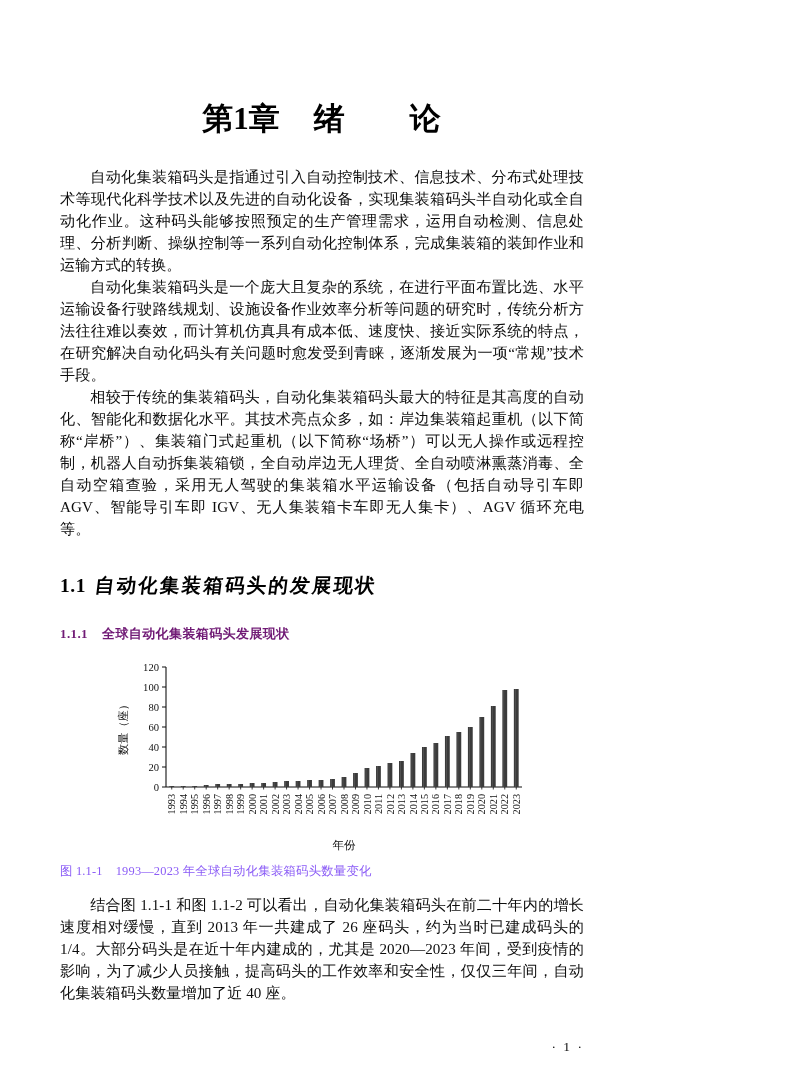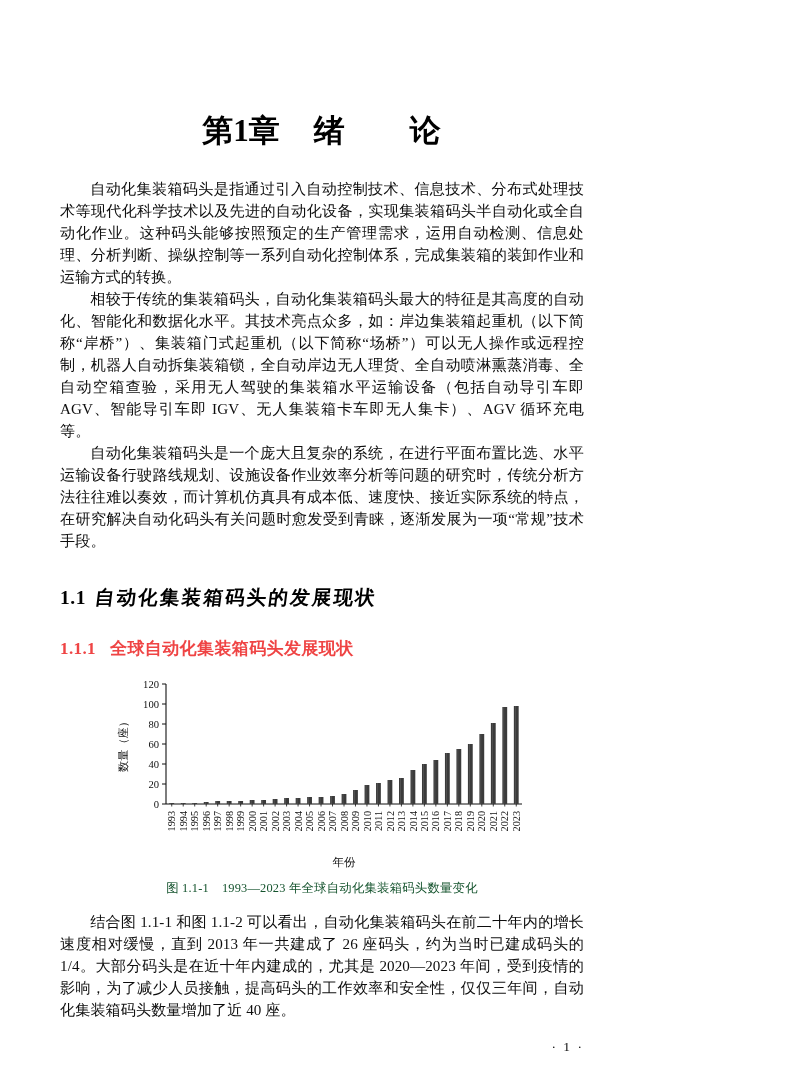--- a/index.html
+++ b/index.html
@@ -15,21 +15,21 @@
     -webkit-font-smoothing: antialiased;
     position: relative;
     overflow: hidden;
   }
 
   .page {
     position: relative;
     width: 644px;
     height: 1081px;
     box-sizing: border-box;
-    padding: 16px 60px;
+    padding: 4px 60px;
   }
 
   
   .chapter-title {
     text-align: center;
     font-size: 31px;
     font-weight: bold;
     letter-spacing: 1px;
     margin: 0;
     padding-top: 94px;
@@ -66,51 +66,50 @@
   h2.sec .sec-num { font-style: normal; margin-right: 9px; letter-spacing: 0.5px;}
   h2.sec .sec-text {
     font-style: normal;
     font-family: "Liberation Serif", "DejaVu Serif", serif;
     letter-spacing: 2.2px;
     transform: skewX(-7deg);
     display: inline-block;
   }
 
   h3.subsec {
-    font-size: 17px;
+    font-size: 13px;
     font-weight: bold;
     margin: 26px 0 0 0;
     letter-spacing: 0.4px;
     font-family: "Liberation Sans", "DejaVu Sans", sans-serif;
-    color: #ef4444;
+    color: #701a75;
   }
   h3.subsec .sub-num {
     font-family: "Liberation Serif", "DejaVu Serif", serif;
     margin-right: 14px;
   }
 
   
   .figure {
     margin: 14px 0 0 0;
     width: 100%;
   }
   .chart-wrap {
     position: relative;
     width: 416px;
     height: 196px;
     margin: 0 auto;
   }
   .chart-svg { display: block; }
 
   .fig-caption {
-    text-align: center;
     font-size: 12.4px;
     margin-top: 10px;
     letter-spacing: 0.2px;
-    color: #14532d;
+    color: #8b5cf6;
   }
   .fig-caption .cap-gap { display: inline-block; width: 13px; }
 
   
   .page-number {
     position: absolute;
     right: 60px;
     bottom: 26px;
     font-size: 13.5px;
     letter-spacing: 2px;
@@ -121,22 +120,22 @@
 <body>
 
 <div class="page">
 
   <h1 class="chapter-title">
     <span class="ch-num">第1章</span><span class="ch-gap"></span><span>绪　　论</span>
   </h1>
 
   <div class="body-block">
     <p class="body">自动化集装箱码头是指通过引入自动控制技术、信息技术、分布式处理技术等现代化科学技术以及先进的自动化设备，实现集装箱码头半自动化或全自动化作业。这种码头能够按照预定的生产管理需求，运用自动检测、信息处理、分析判断、操纵控制等一系列自动化控制体系，完成集装箱的装卸作业和运输方式的转换。</p>
+    <p class="body">自动化集装箱码头是一个庞大且复杂的系统，在进行平面布置比选、水平运输设备行驶路线规划、设施设备作业效率分析等问题的研究时，传统分析方法往往难以奏效，而计算机仿真具有成本低、速度快、接近实际系统的特点，在研究解决自动化码头有关问题时愈发受到青睐，逐渐发展为一项“常规”技术手段。</p>
     <p class="body">相较于传统的集装箱码头，自动化集装箱码头最大的特征是其高度的自动化、智能化和数据化水平。其技术亮点众多，如：岸边集装箱起重机（以下简称“岸桥”）、集装箱门式起重机（以下简称“场桥”）可以无人操作或远程控制，机器人自动拆集装箱锁，全自动岸边无人理货、全自动喷淋熏蒸消毒、全自动空箱查验，采用无人驾驶的集装箱水平运输设备（包括自动导引车即 AGV、智能导引车即 IGV、无人集装箱卡车即无人集卡）、AGV 循环充电等。</p>
-    <p class="body">自动化集装箱码头是一个庞大且复杂的系统，在进行平面布置比选、水平运输设备行驶路线规划、设施设备作业效率分析等问题的研究时，传统分析方法往往难以奏效，而计算机仿真具有成本低、速度快、接近实际系统的特点，在研究解决自动化码头有关问题时愈发受到青睐，逐渐发展为一项“常规”技术手段。</p>
   </div>
 
   <h2 class="sec">
     <span class="sec-num">1.1</span><span class="sec-text">自动化集装箱码头的发展现状</span>
   </h2>
 
   <h3 class="subsec">
     <span class="sub-num">1.1.1</span><span>全球自动化集装箱码头发展现状</span>
   </h3>
 

